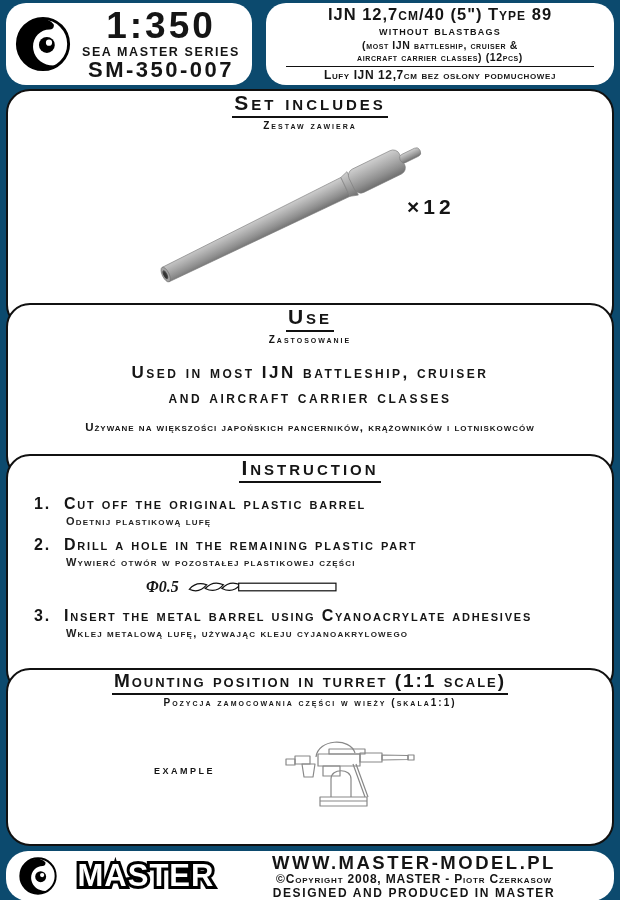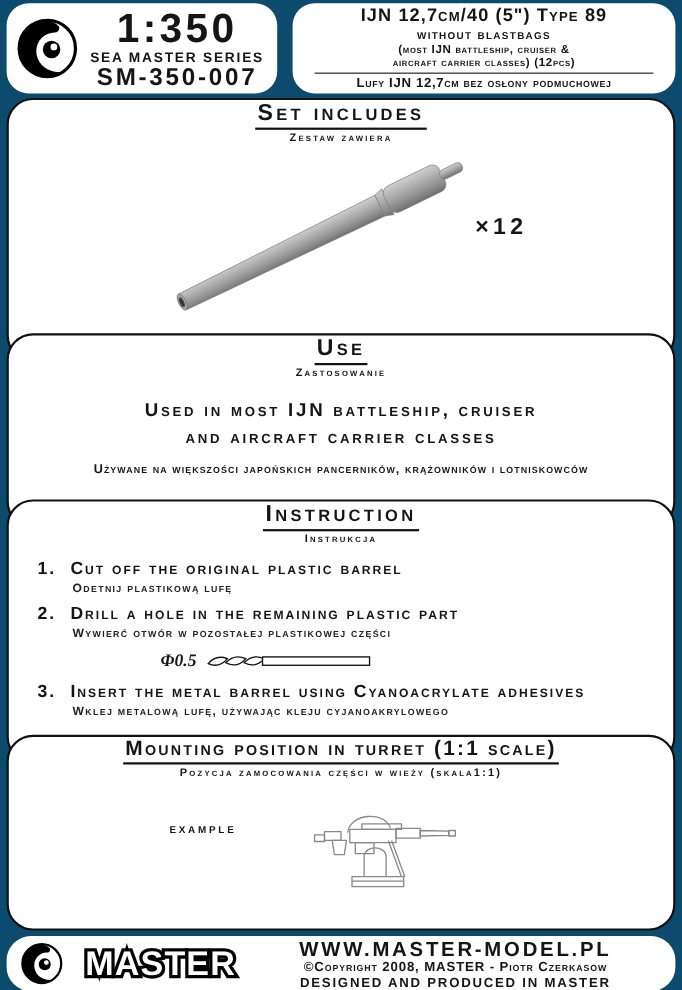--- a/index.html
+++ b/index.html
@@ -52,38 +52,38 @@
 
   .sec-head{text-align:center;line-height:1.15;}
   .sec-title{
     display:inline-block;font-size:21px;letter-spacing:3px;
     border-bottom:2px solid #111;padding:0 2px 1px;
   }
   .sec-title-pl{font-size:10px;letter-spacing:2px;margin-top:2px;}
 
   
   .barrel-svg{position:absolute;left:98px;top:27px;}
-  .qty-label{position:absolute;left:424px;top:104px;font-size:21px;letter-spacing:4px;}
+  .qty-label{position:absolute;left:399px;top:104px;font-size:21px;letter-spacing:4px;}
 
   
   .use-body{text-align:center;margin-top:14px;line-height:1.5;}
   .use-line{font-size:17px;letter-spacing:2.5px;}
   .use-line-pl{font-size:11.5px;letter-spacing:1px;margin-top:8px;}
 
   
   .steps{padding:12px 26px 0;box-sizing:border-box;}
   .step-en{font-size:16px;letter-spacing:1.8px;display:flex;}
   .step-num{width:30px;flex:0 0 auto;}
   .step-pl{font-size:11px;letter-spacing:1.2px;margin:2px 0 9px 32px;color:#222;}
   .drill-row{display:flex;align-items:center;gap:8px;margin:2px 0 10px 112px;}
   .phi-label{font-family:"Liberation Serif", serif;font-style:italic;font-weight:700;font-size:16px;}
 
   
   .mount-head .sec-title{font-size:19px;letter-spacing:2px;}
-  .example-label{position:absolute;left:146px;top:75px;font-size:13.5px;letter-spacing:2.5px;}
+  .example-label{position:absolute;left:146px;top:92px;font-size:13.5px;letter-spacing:2.5px;}
   .turret-svg{position:absolute;left:266px;top:62px;}
 
   
   .footer-box{
     margin-top:5px;height:50px;background:#fff;border-radius:22px;
     display:flex;align-items:center;padding:0 12px;box-sizing:border-box;
   }
   .footer-brand{display:flex;align-items:center;gap:4px;flex:0 0 auto;}
   .footer-text{flex:1;text-align:center;line-height:1.15;padding-right:4px;}
   .footer-site{font-size:18.5px;letter-spacing:2.5px;}
@@ -162,21 +162,20 @@
     <div class="use-body">
       <div class="use-line sc">Used in most IJN battleship, cruiser</div>
       <div class="use-line sc">and aircraft carrier classes</div>
       <div class="use-line-pl sc">Używane na większości japońskich pancerników, krążowników i lotniskowców</div>
     </div>
   </div>
 
   <div class="panel panel-instruction">
     <div class="sec-head">
       <span class="sec-title sc">Instruction</span>
-      <div class="sec-title-pl sc">Instrukcja</div>
     </div>
     <div class="steps">
 
       <div class="step">
         <div class="step-en sc">
           <span class="step-num">1.</span>
           <span>Cut off the original plastic barrel</span>
         </div>
         <div class="step-pl sc">Odetnij plastikową lufę</div>
       </div>

